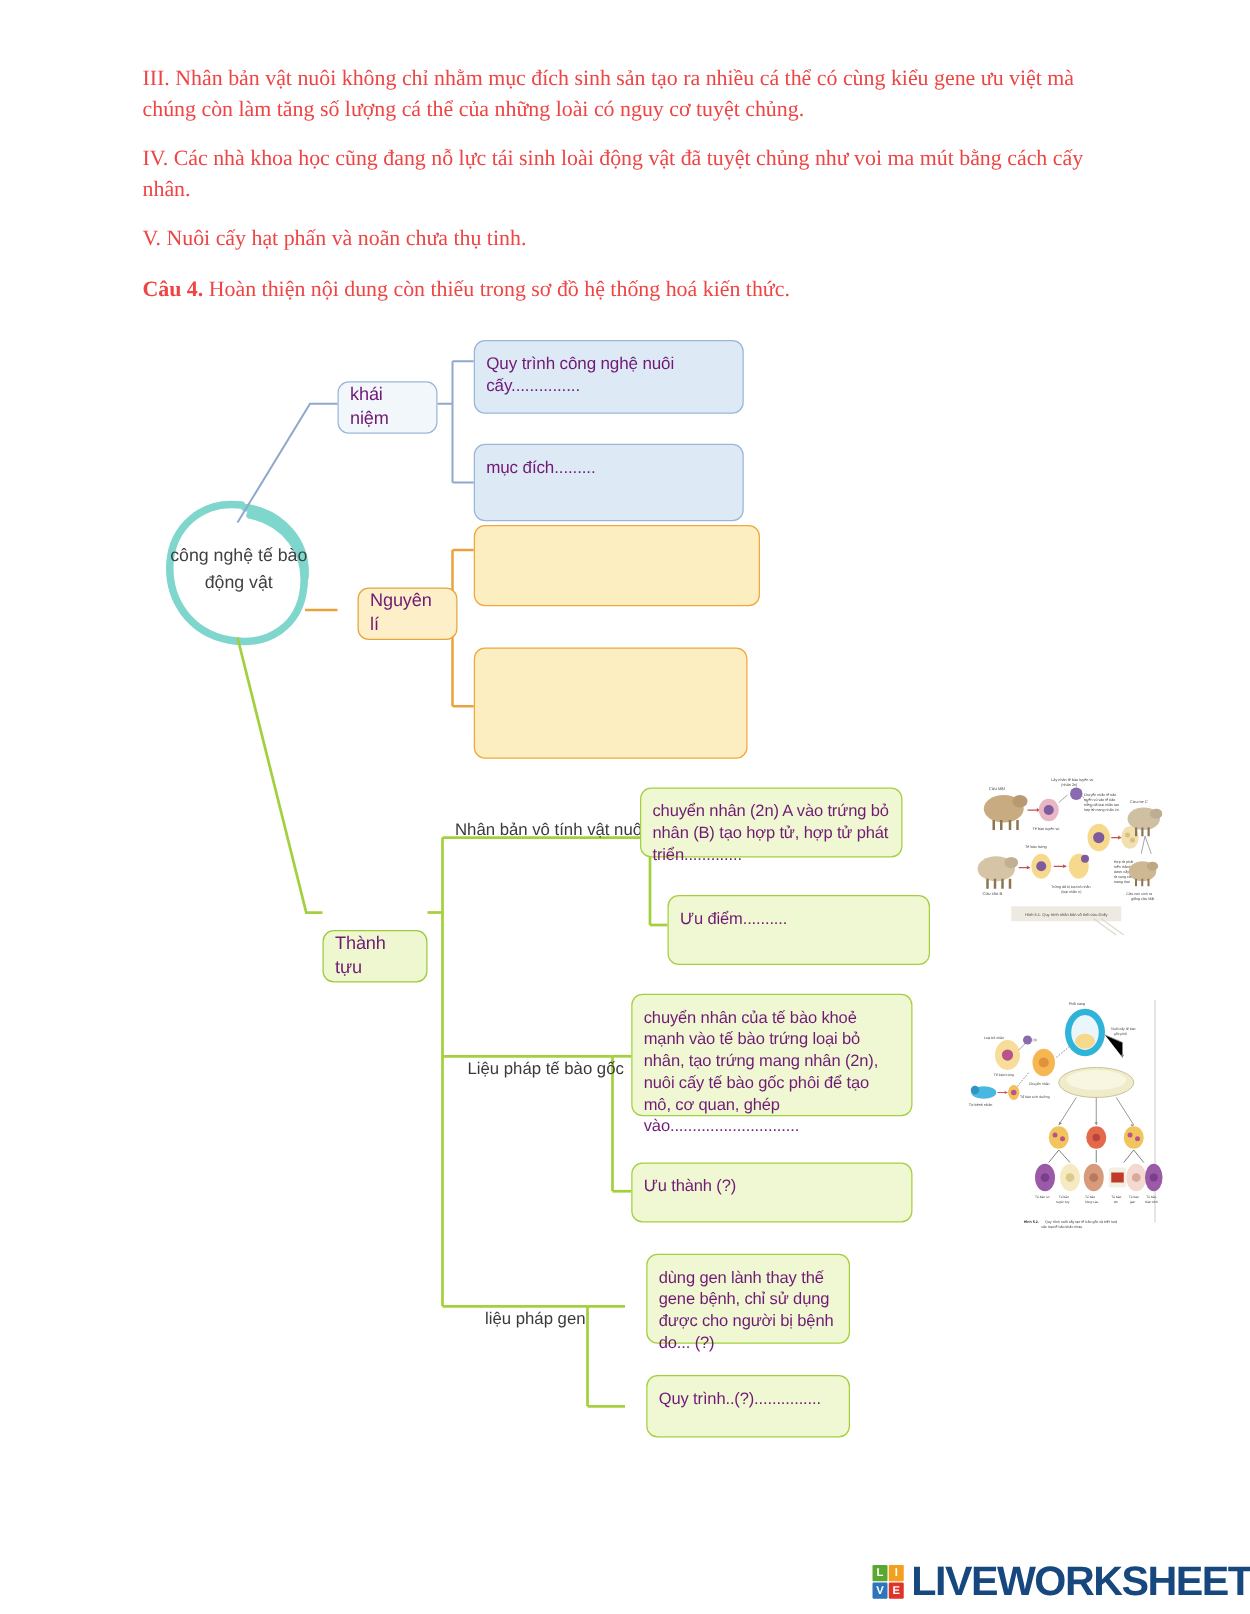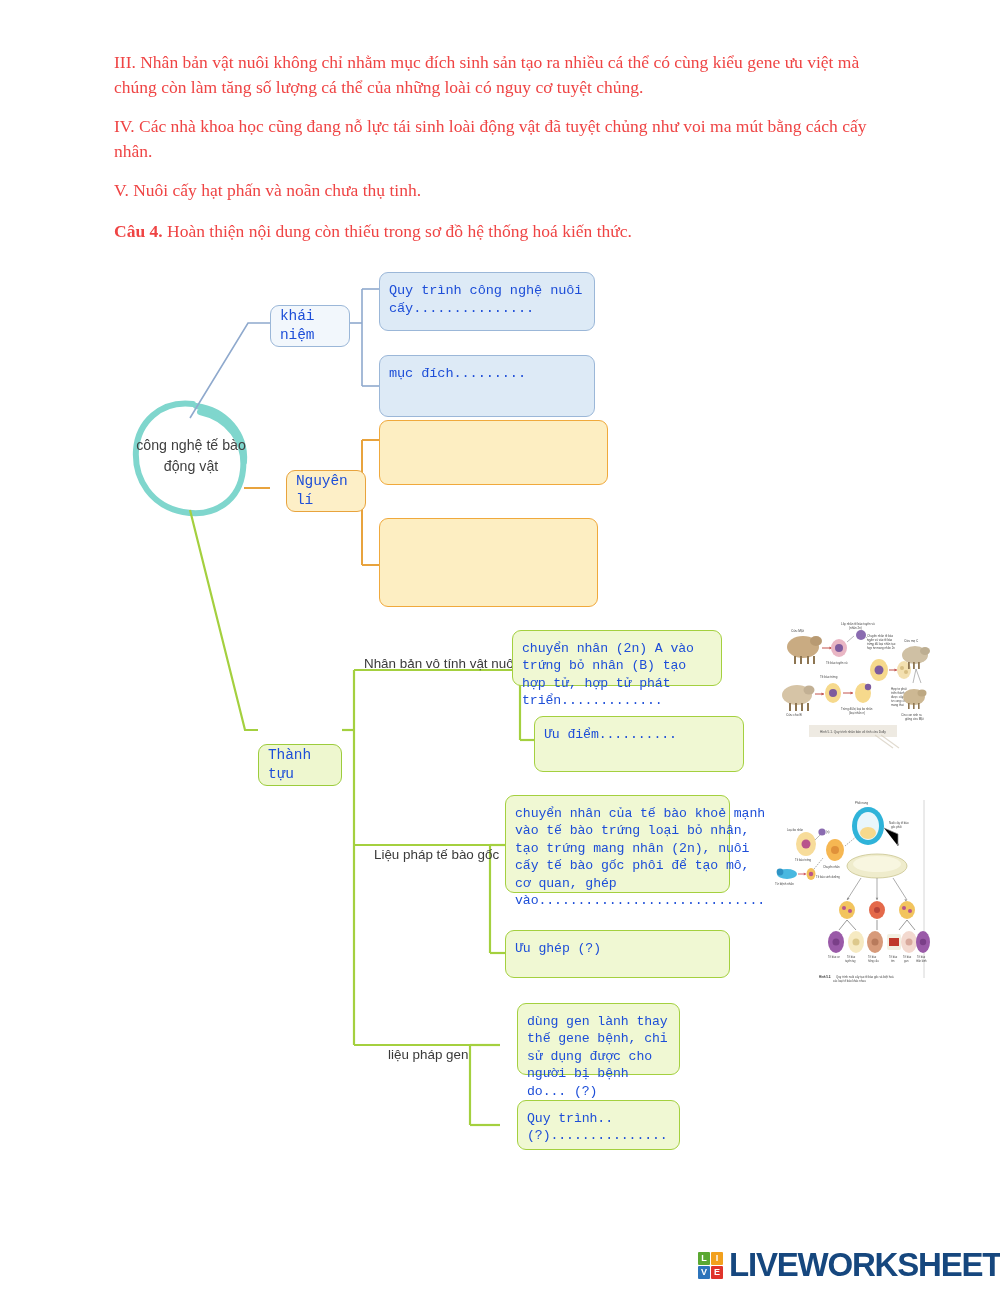--- a/index.html
+++ b/index.html
@@ -33,22 +33,22 @@
     position:absolute;
     left:0; top:240px;
     width:1000px; height:960px;
   }
   .mm-svg{ position:absolute; left:0; top:0; width:1000px; height:960px; }
 
   .node{
     position:absolute;
     box-sizing:border-box;
     border-radius:9px;
-    font-family:Liberation Mono, monospace;
-    color:#1d4ed8;
+    font-family:Liberation Sans, sans-serif;
+    color:#701a75;
     display:flex;
     align-items:center;
     padding:20px 9px;
     line-height:1.32;
     letter-spacing:-0.1px;
   }
 
   
   .n-blue-key{
     background:#f2f7fc; border:1.4px solid #9bb7d8;
@@ -212,21 +212,21 @@
   <div class="plain-label" style="left:374px;top:595px;">Liệu pháp tế bào gốc</div>
 
   <div class="plain-label" style="left:388px;top:795px;">liệu pháp gen</div>
 
   <div class="node n-green-box" style="left:512px;top:390px;width:210px;height:56px;">chuyển nhân (2n) A vào trứng bỏ nhân (B) tạo hợp tử, hợp tử phát triển.............</div>
 
   <div class="node n-green-box" style="left:534px;top:476px;width:210px;height:56px;">Ưu điểm..........</div>
 
   <div class="node n-green-box" style="left:505px;top:555px;width:225px;height:98px;">chuyển nhân của tế bào khoẻ mạnh vào tế bào trứng loại bỏ nhân, tạo trứng mang nhân (2n), nuôi cấy tế bào gốc phôi để tạo mô, cơ quan, ghép vào.............................</div>
 
-  <div class="node n-green-box" style="left:505px;top:690px;width:225px;height:48px;">Ưu ghép (?)</div>
+  <div class="node n-green-box" style="left:505px;top:690px;width:225px;height:48px;">Ưu thành (?)</div>
 
   <div class="node n-green-box" style="left:517px;top:763px;width:163px;height:72px;">dùng gen lành thay thế gene bệnh, chỉ sử dụng được cho người bị bệnh do... (?)</div>
 
   <div class="node n-green-box" style="left:517px;top:860px;width:163px;height:50px;">Quy trình..(?)...............</div>
 
   <div class="illus" style="left:775px;top:375px;width:155px;height:140px;">
     <svg viewBox="0 0 155 140" width="155" height="140">
       <rect x="0" y="0" width="155" height="140" fill="#ffffff"></rect>
 
       <g>

